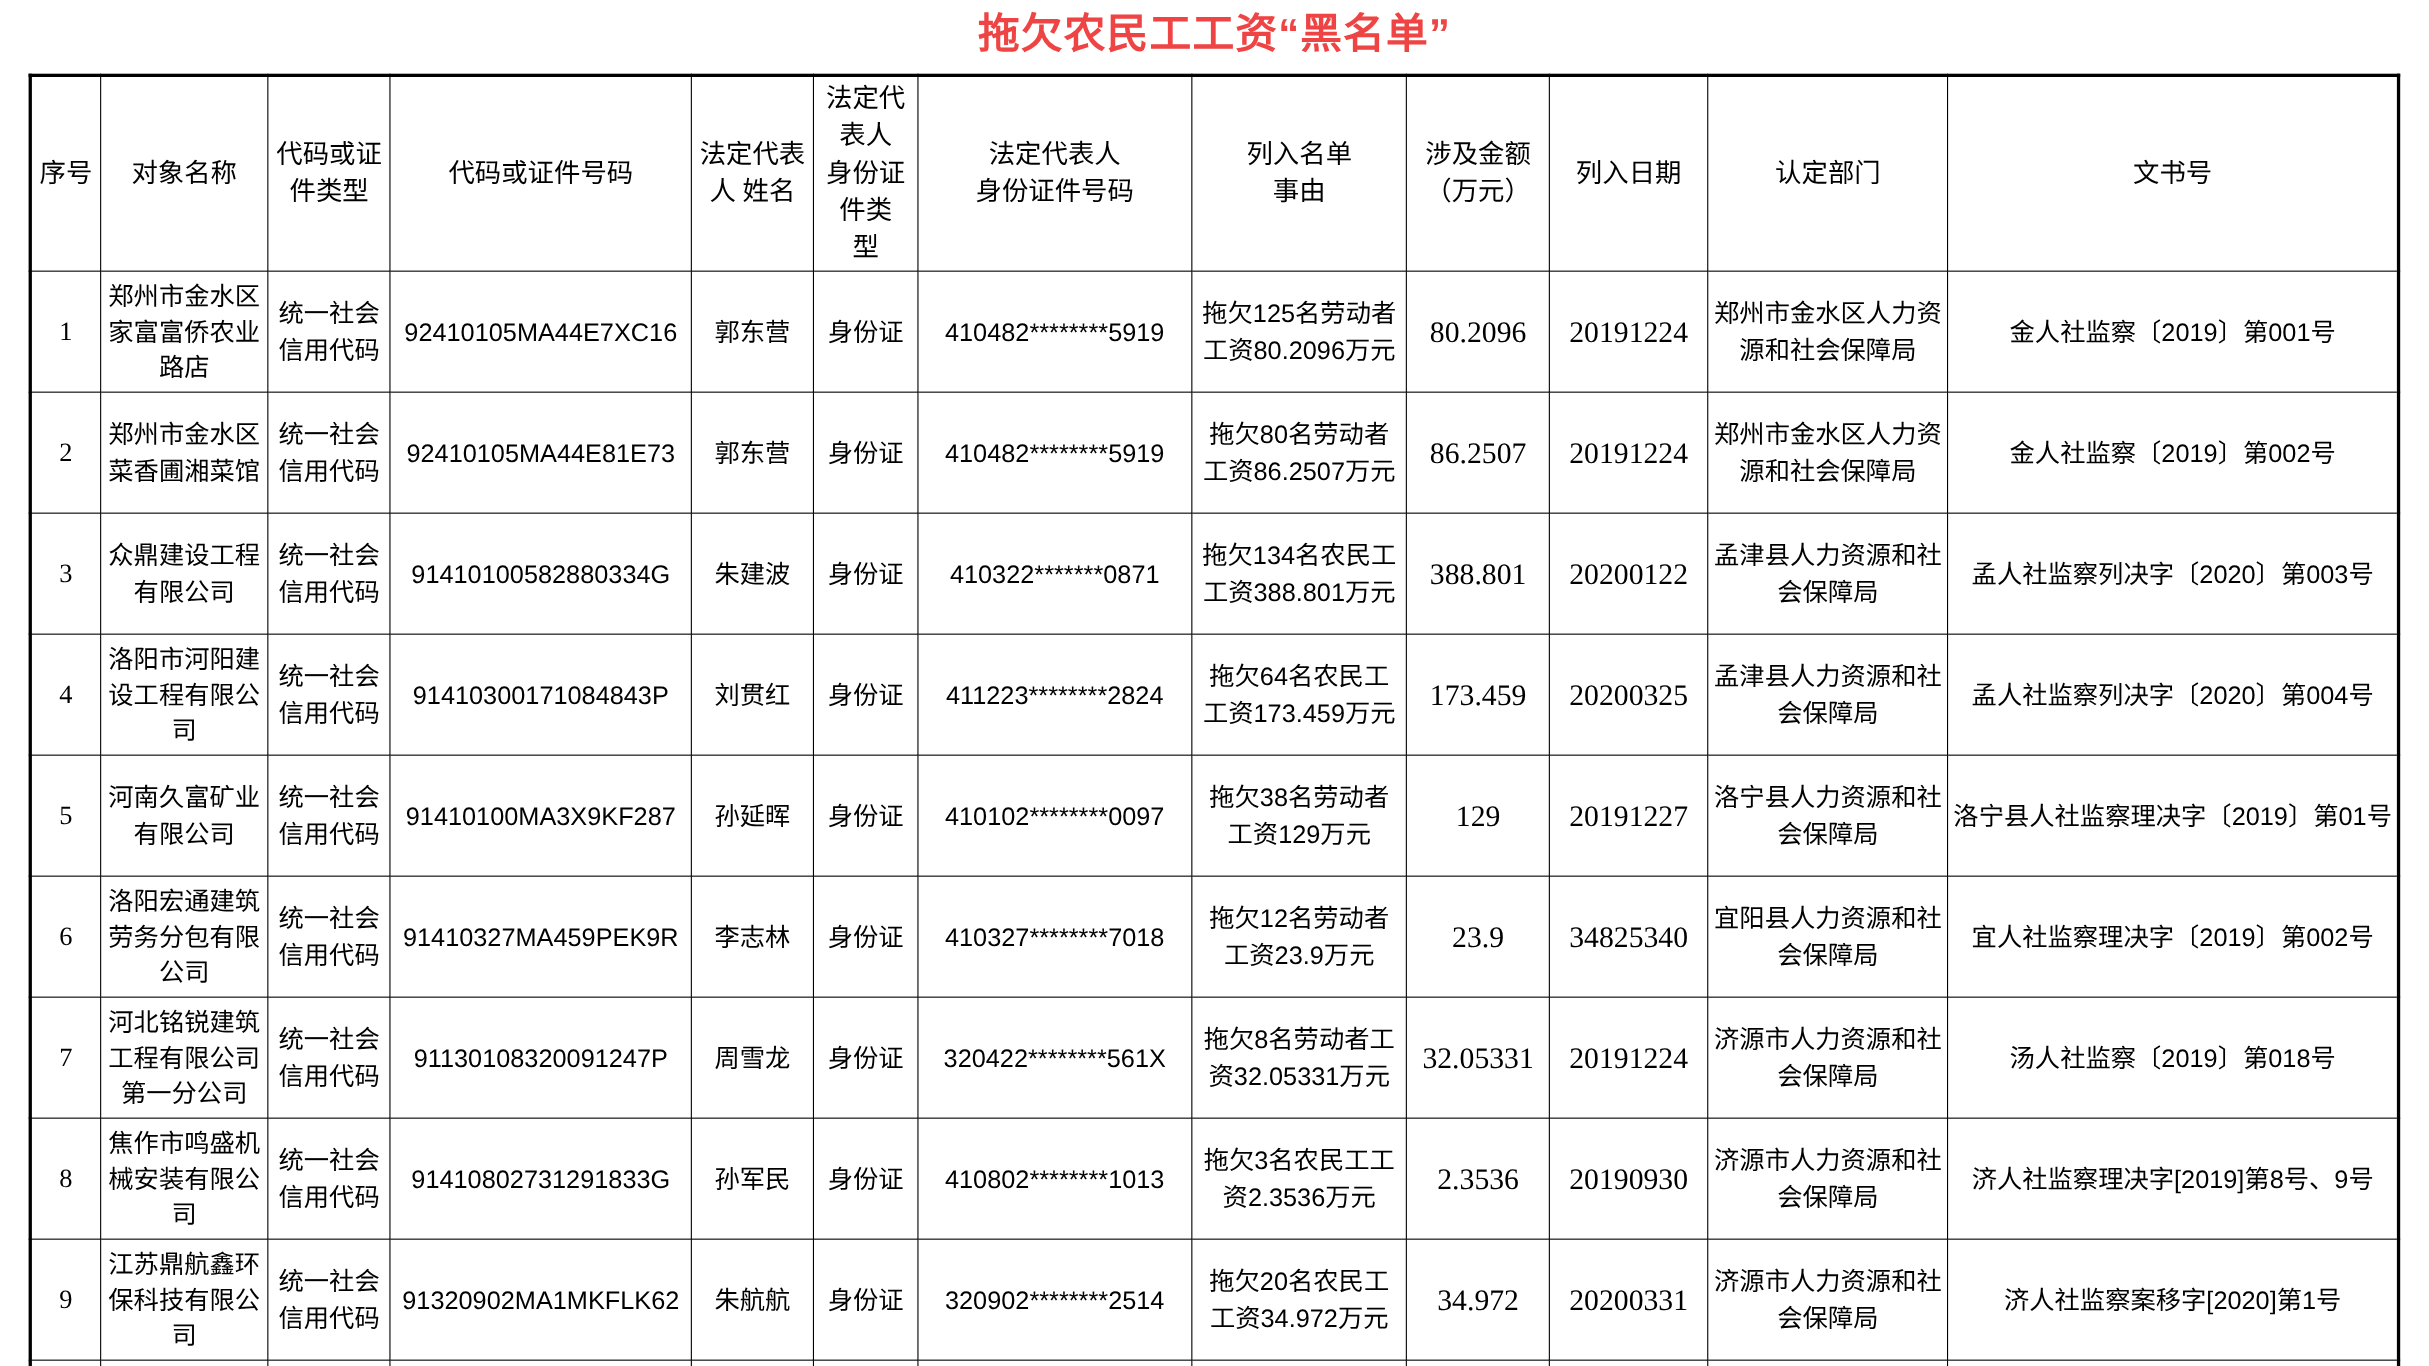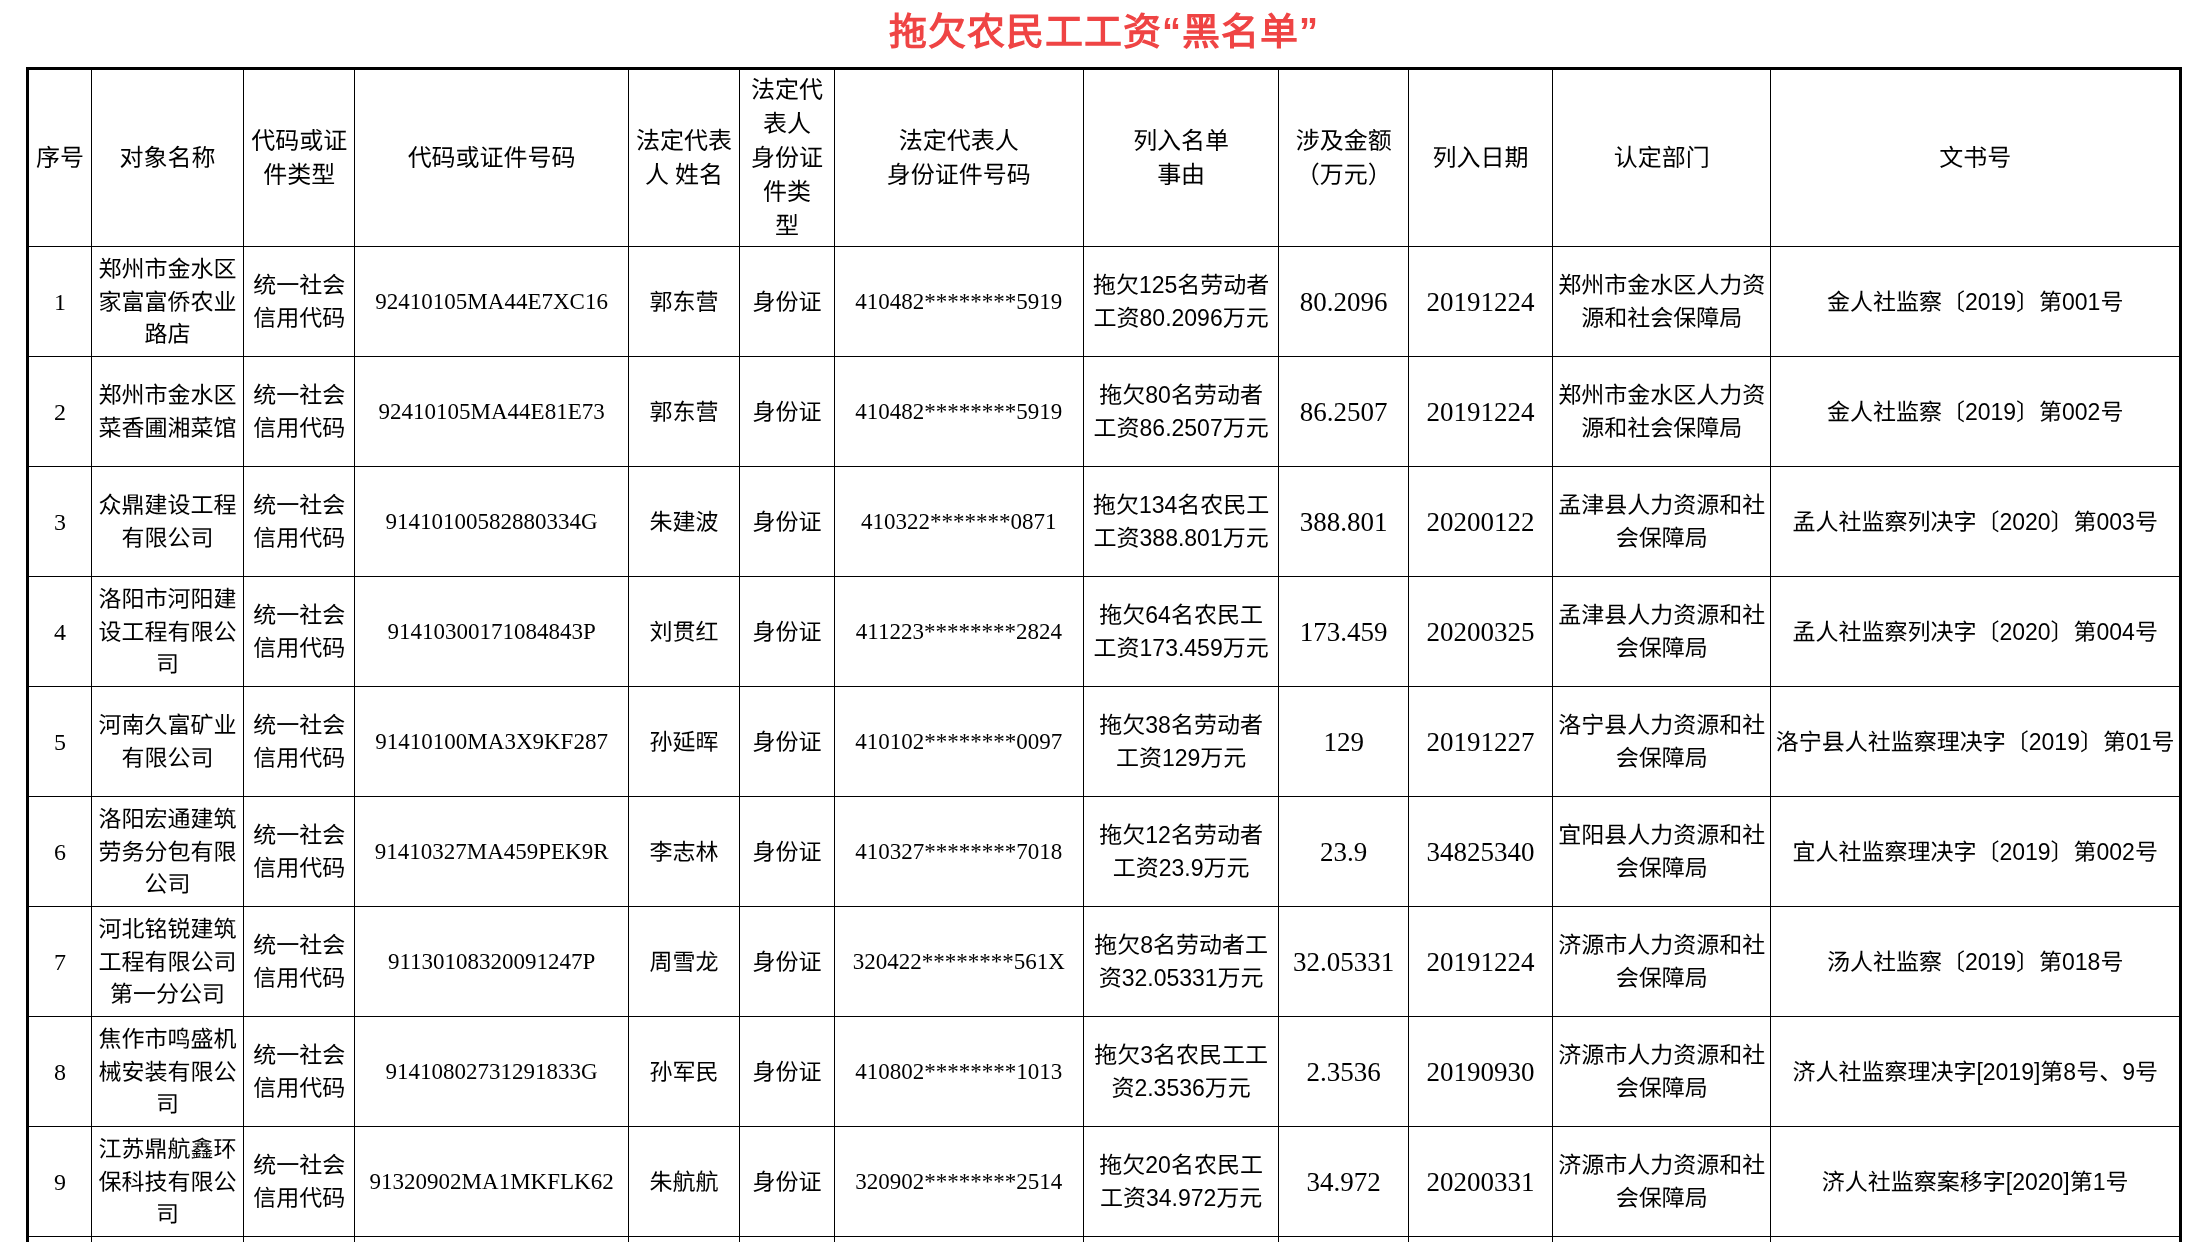--- a/index.html
+++ b/index.html
@@ -61,21 +61,21 @@
     height: 92px;
     border-bottom-width: 3px;
     border-top-width: 3px;
   }
   tbody tr td {
     font-size: 23px;
     height: 103px;
     border-bottom-width: 3px;
   }
   tbody tr td.mono {
-    font-family: Liberation Serif, serif;
+    font-family: Liberation Sans, sans-serif;
     font-size: 23px;
     letter-spacing: 0px;
   }
   tbody tr td.num {
     font-family: "Liberation Serif", "DejaVu Serif", serif;
     font-size: 27px;
   }
   tbody tr td.idx {
     font-family: "Liberation Serif", "DejaVu Serif", serif;
     font-size: 24px;

